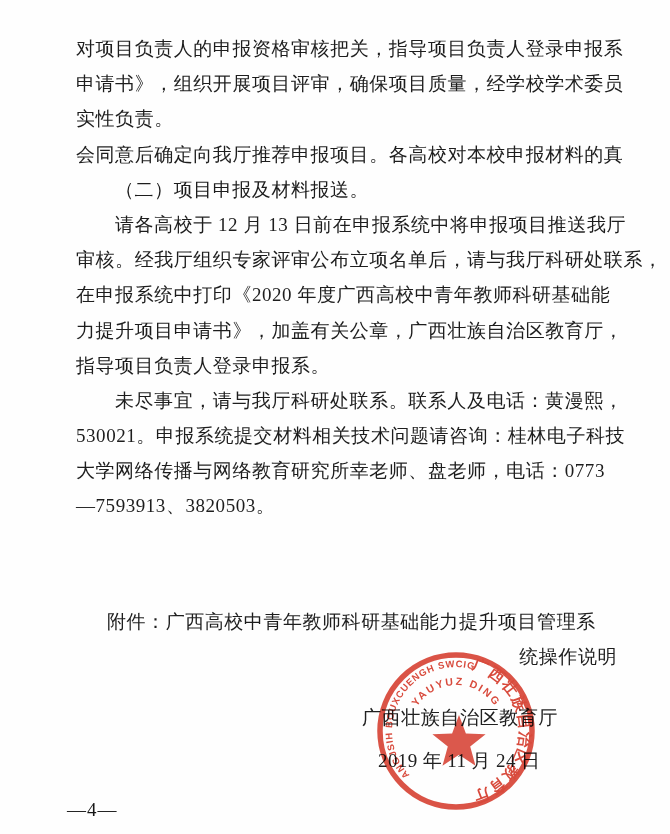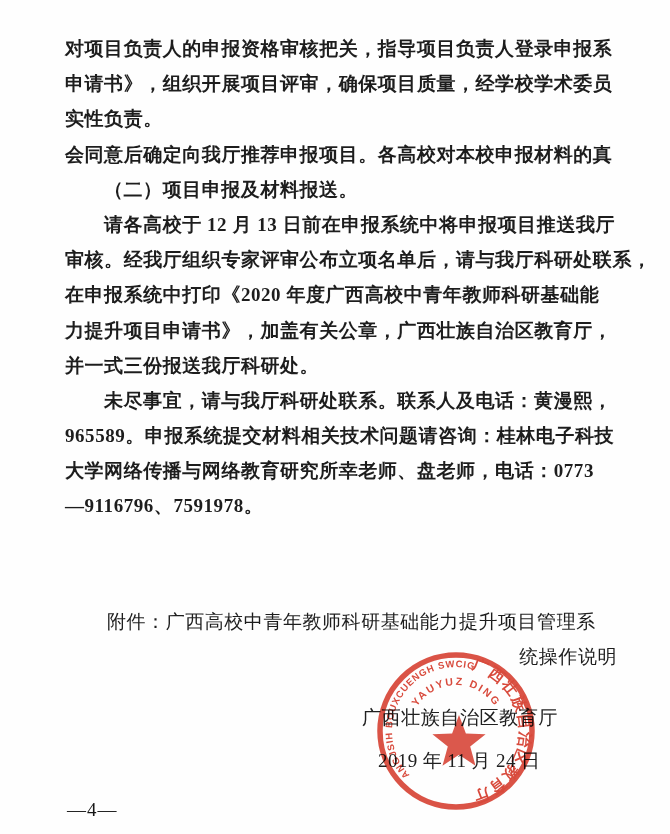--- a/index.html
+++ b/index.html
@@ -10,23 +10,22 @@
     color: #1d1d1d;
   }
   .page {
     position: relative;
     width: 670px; height: 834px;
     background: #fefefe;
     overflow: hidden;
   }
   .textblock {
     position: absolute;
-    left: 65px; top: 31px;
+    left: 76px; top: 31px;
     width: 552px;
-    font-weight: bold;
   }
   .line {
     white-space: pre;
     height: 35.2px;
     line-height: 35.2px;
     font-size: 19px;
     letter-spacing: 0.55px;
     color: #1d1d1d;
   }
   .line.indent { padding-left: 39px; }
@@ -80,25 +79,25 @@
   <div class="textblock">
       <div class="line">对项目负责人的申报资格审核把关，指导项目负责人登录申报系</div>
       <div class="line">申请书》，组织开展项目评审，确保项目质量，经学校学术委员</div>
       <div class="line">实性负责。</div>
       <div class="line">会同意后确定向我厅推荐申报项目。各高校对本校申报材料的真</div>
       <div class="line indent">（二）项目申报及材料报送。</div>
       <div class="line indent">请各高校于 12 月 13 日前在申报系统中将申报项目推送我厅</div>
       <div class="line">审核。经我厅组织专家评审公布立项名单后，请与我厅科研处联系，</div>
       <div class="line">在申报系统中打印《2020 年度广西高校中青年教师科研基础能</div>
       <div class="line">力提升项目申请书》，加盖有关公章，广西壮族自治区教育厅，</div>
-      <div class="line">并一式三份报送我厅科研处。</div>
+      <div class="line">指导项目负责人登录申报系。</div>
       <div class="line indent">未尽事宜，请与我厅科研处联系。联系人及电话：黄漫熙，</div>
-      <div class="line">965589。申报系统提交材料相关技术问题请咨询：桂林电子科技</div>
+      <div class="line">530021。申报系统提交材料相关技术问题请咨询：桂林电子科技</div>
       <div class="line">大学网络传播与网络教育研究所幸老师、盘老师，电话：0773</div>
-      <div class="line">—9116796、7591978。</div>
+      <div class="line">—7593913、3820503。</div>
     </div>
 
   <div class="attachment">
     <div class="line att-line1">附件：广西高校中青年教师科研基础能力提升项目管理系</div>
     <div class="line att-line2">统操作说明</div>
   </div>
 
   <div class="signature-org">广西壮族自治区教育厅</div>
   <div class="signature-date">2019 年 11 月 24 日</div>
 

